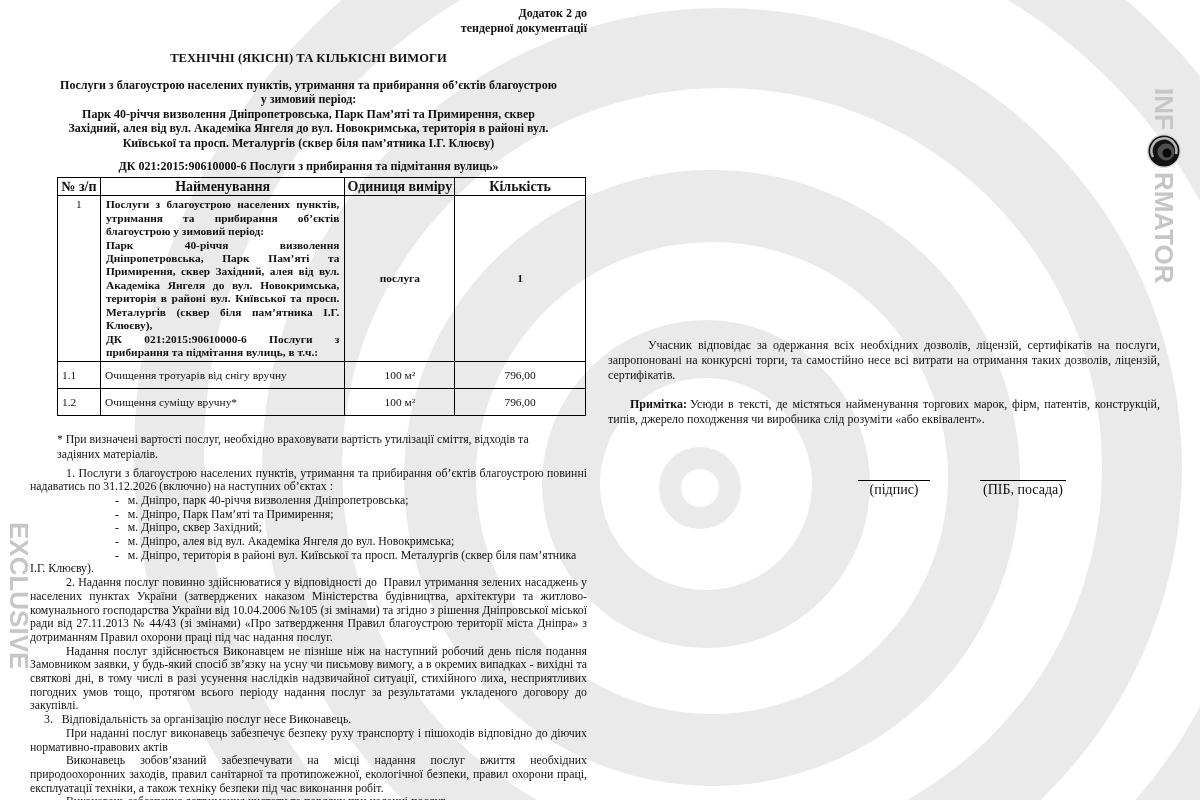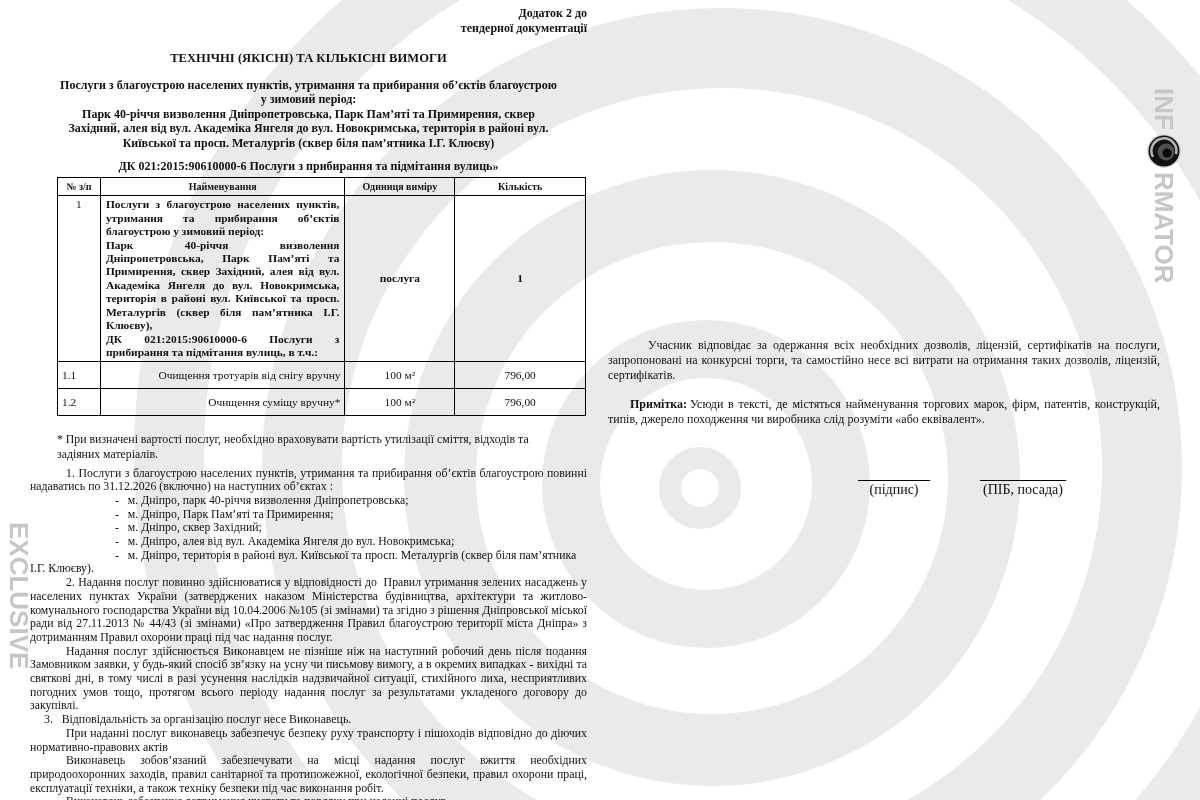--- a/index.html
+++ b/index.html
@@ -15,22 +15,22 @@
   .lens{margin:3px 0;display:inline-block;}
   
   .doc{position:absolute;left:30px;top:0;width:557px;z-index:1;
        font-size:11.8px;line-height:13.7px;}
   .annex{margin-top:6px;text-align:right;font-weight:bold;font-size:12px;line-height:15px;}
   .title{margin-top:14px;text-align:center;font-weight:bold;font-size:12.6px;line-height:16px;}
   .subject{margin-top:12px;text-align:center;font-weight:bold;font-size:12px;line-height:14.4px;}
   .dk{margin-top:9px;text-align:center;font-weight:bold;font-size:12px;line-height:15px;}
   table{margin-top:3px;margin-left:27px;border-collapse:collapse;width:529px;
         font-size:11.4px;line-height:13.4px;}
-  th,td{border:1px solid #000;padding:2px 4px;vertical-align:top;text-align:right;}
-  th{font-size:10px;text-align:center;padding:2px 2px;}
+  th,td{border:1px solid #000;padding:2px 4px;vertical-align:top;}
+  th{font-size:14px;text-align:center;padding:2px 2px;}
   .c-num{text-align:center;}
   .c-name-b{font-weight:bold;text-align:justify;padding:2px 5px;}
   .c-name-b div{margin:0;}
   .c-unit,.c-qty{text-align:center;vertical-align:middle;}
   .r-small td{height:22px;vertical-align:middle;margin-left:14px;}
   .footnote{margin-top:16px;margin-left:27px;width:516px;line-height:14.6px;}
   .p{margin:0;text-align:justify;text-indent:36px;white-space:pre-wrap;}
   .p-first{margin-top:5px;}
   .p-num{text-indent:14px;}
   .obj{margin:0;text-indent:85px;white-space:pre-wrap;text-align:left;}

